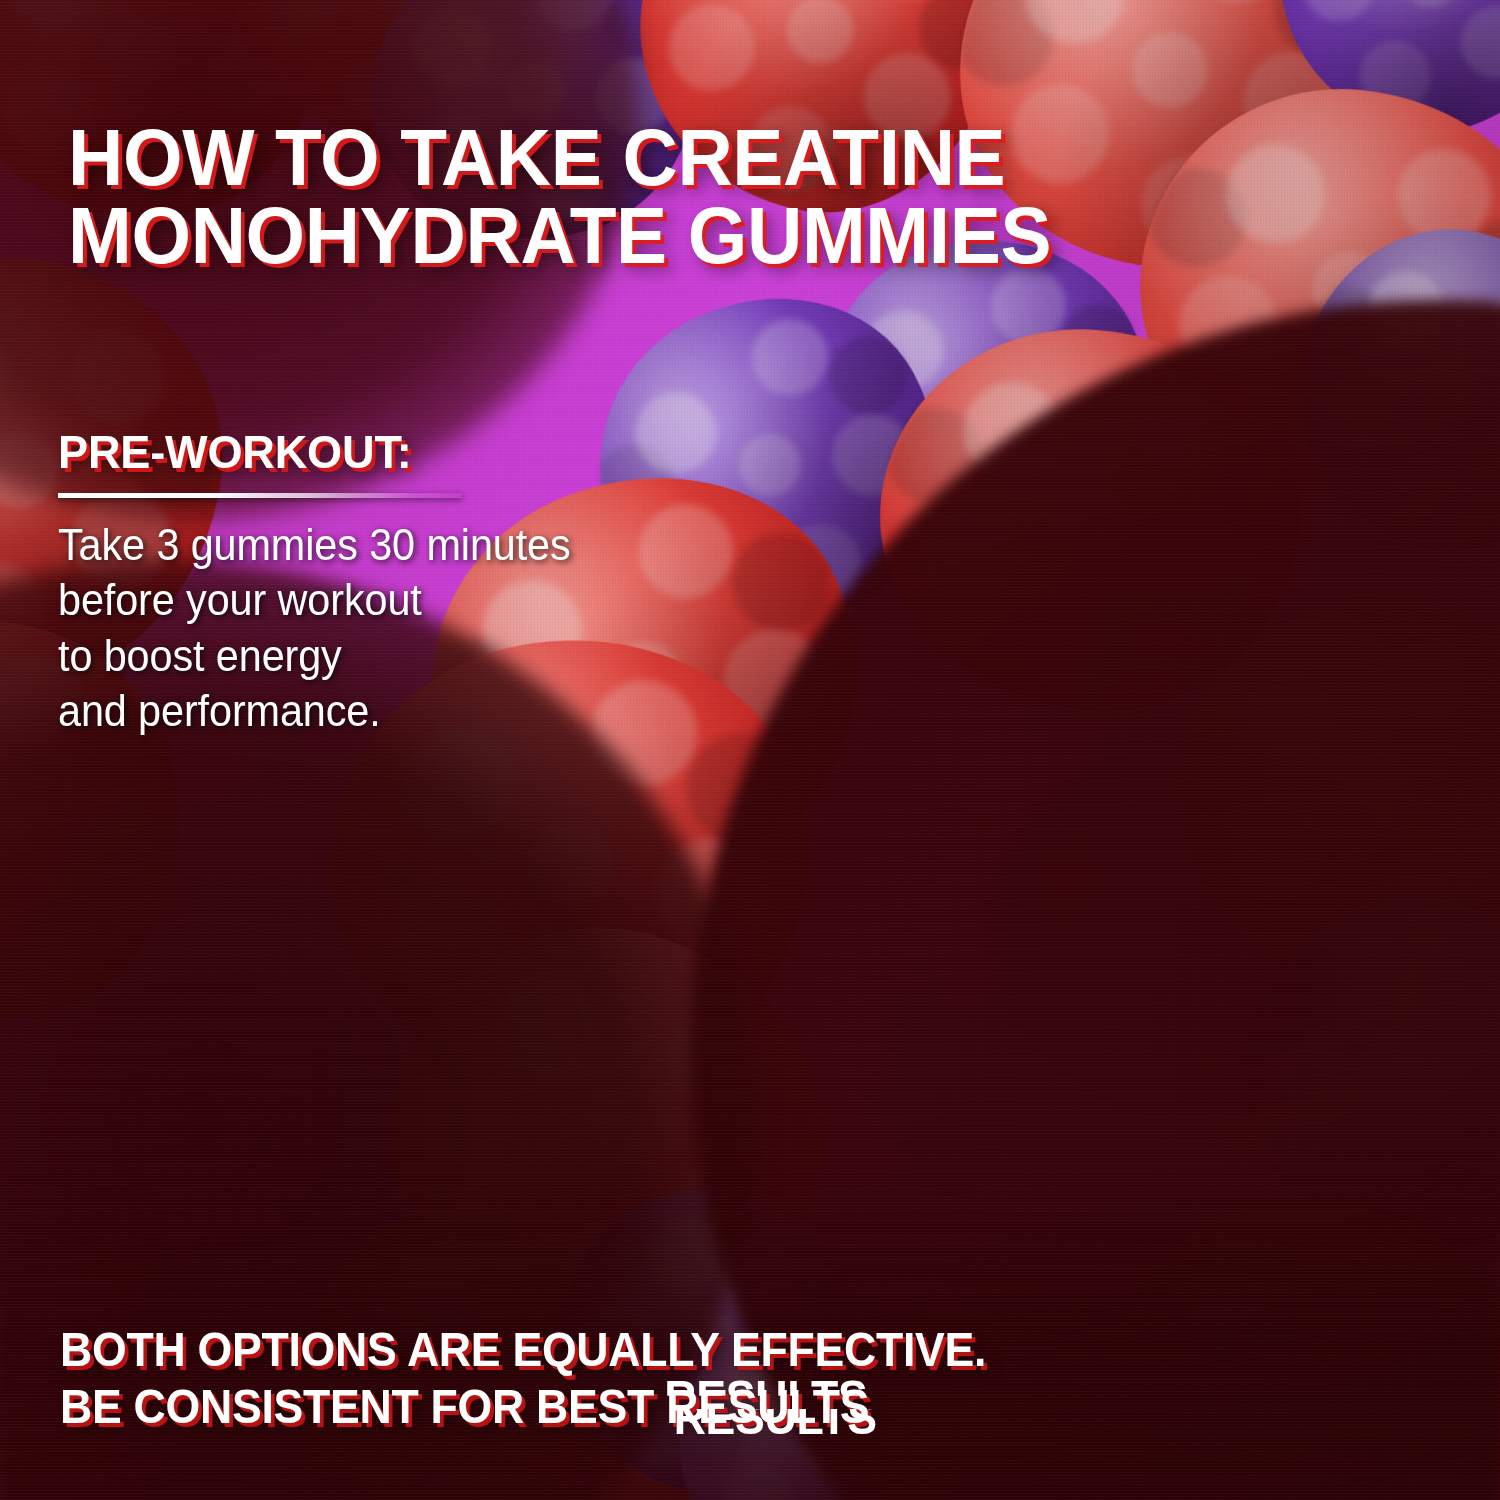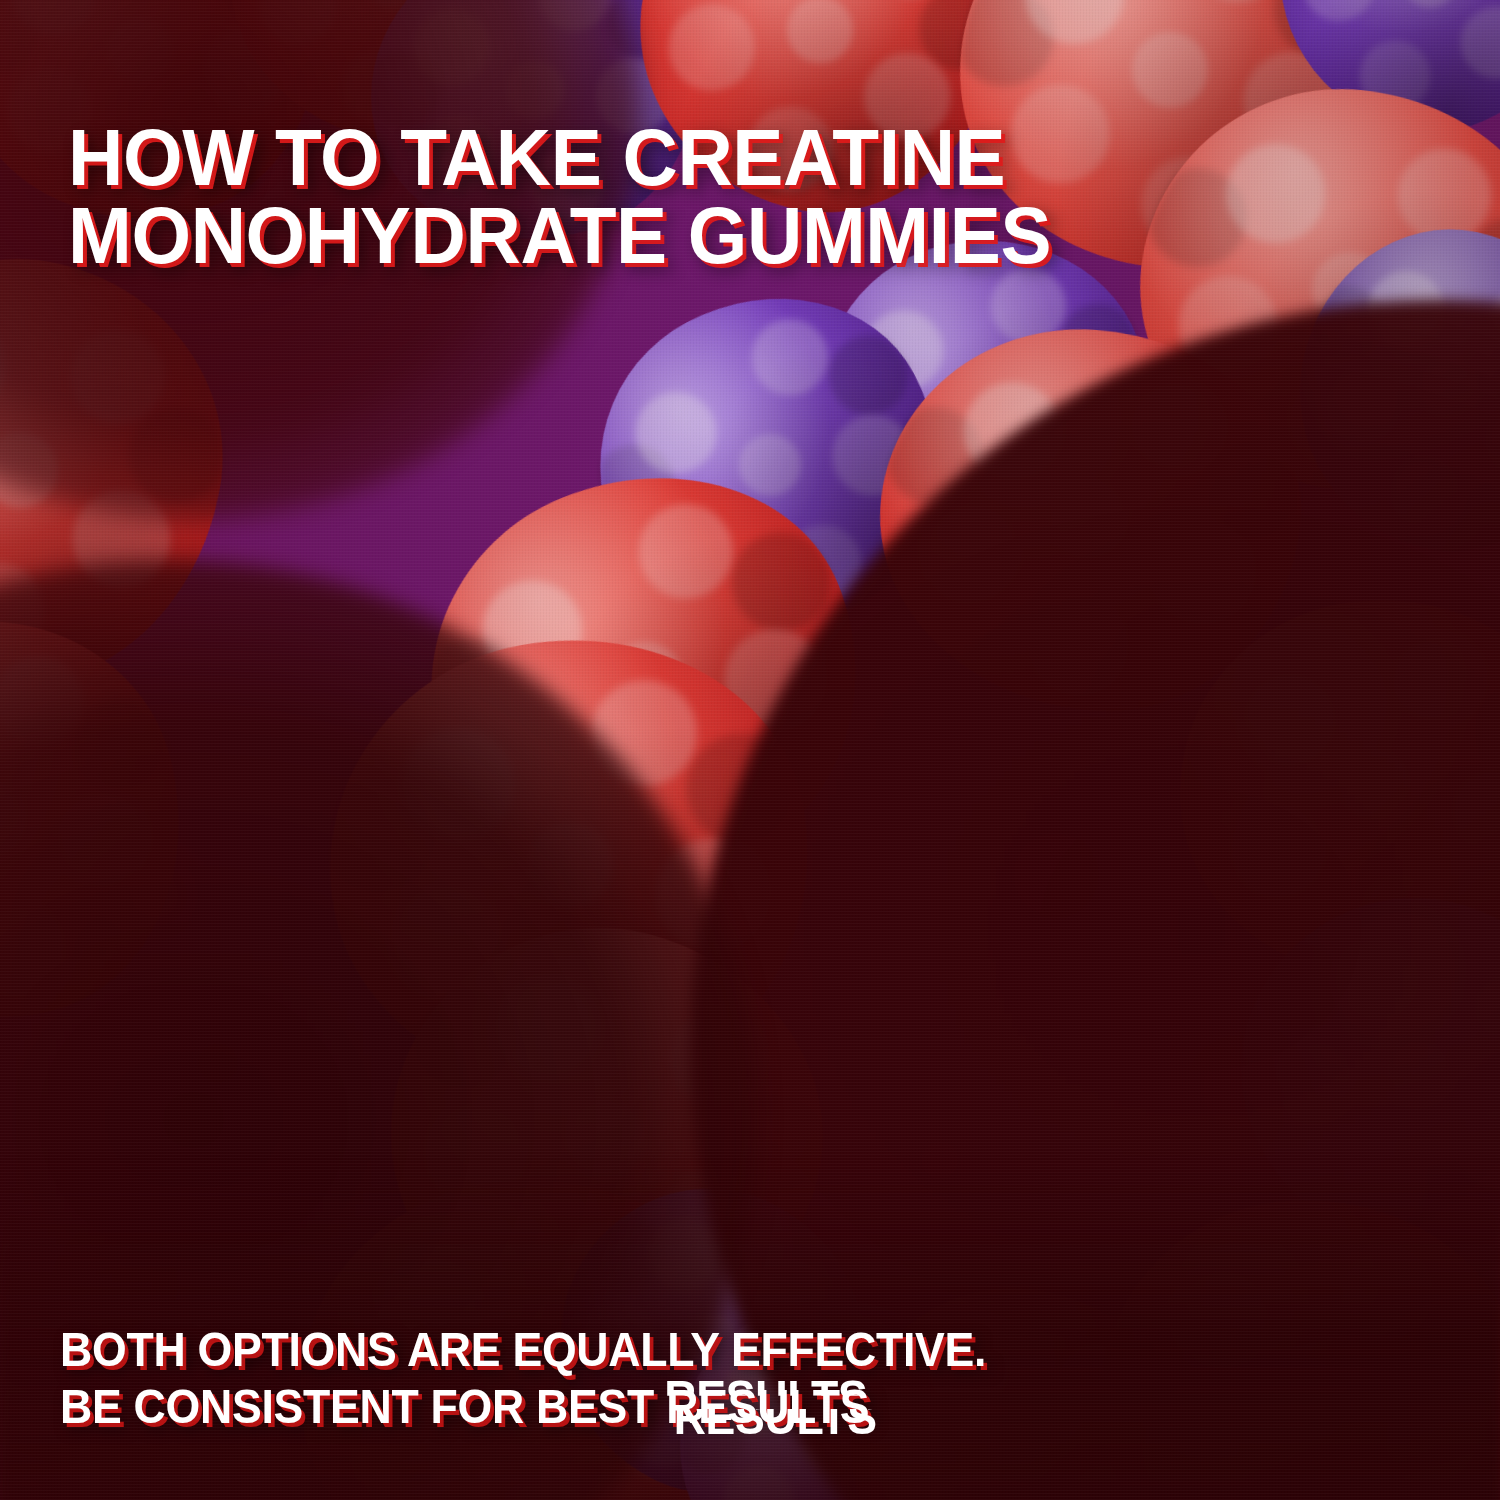--- a/index.html
+++ b/index.html
@@ -1,20 +1,20 @@
 <!DOCTYPE html>
 <html><head>
 <meta charset="utf-8">
 <style>
   html,body{margin:0;padding:0;background:#000;}
   body{width:1500px;height:1500px;overflow:hidden;
        font-family:"Liberation Sans","DejaVu Sans",sans-serif;}
 
   #poster{position:relative;width:1500px;height:1500px;overflow:hidden;
-          background:#701a75;}
+          background:#d946ef;}
 
   
   .bg{position:absolute;inset:0;overflow:hidden;}
 
   .berry{position:absolute;border-radius:48% 52% 46% 54%/50% 46% 54% 50%;
          filter:blur(0.6px);}
   
   .berry::before,.berry::after{content:"";position:absolute;inset:0;
          border-radius:inherit;
          background-repeat:repeat;}
@@ -180,20 +180,30 @@
     <div class="grain"></div>
   </div>
 
   <div class="layer">
 
     <h1 class="title">
       <span class="ln">HOW TO TAKE CREATINE</span>
       <span class="ln">MONOHYDRATE GUMMIES</span>
     </h1>
 
+    <div class="block pre">
+      <div class="sub">PRE-WORKOUT:</div>
+      <div class="rule"></div>
+      <div class="body">
+        <span class="ln">Take 3 gummies 30 minutes</span>
+        <span class="ln">before your workout</span>
+        <span class="ln">to boost energy</span>
+        <span class="ln">and performance.</span>
+      </div>
+    </div>
 
 
     <div class="footer">
       <span class="fl">BOTH OPTIONS ARE EQUALLY EFFECTIVE.</span>
       <span class="fl"><span>BE CONSISTENT FOR BEST </span><span class="glitch"><span class="g1">RESULTS</span><span class="g2">RESULTS</span><span class="g3">RESULTS</span></span></span>
     </div>
 
   </div>
 </div>
 

